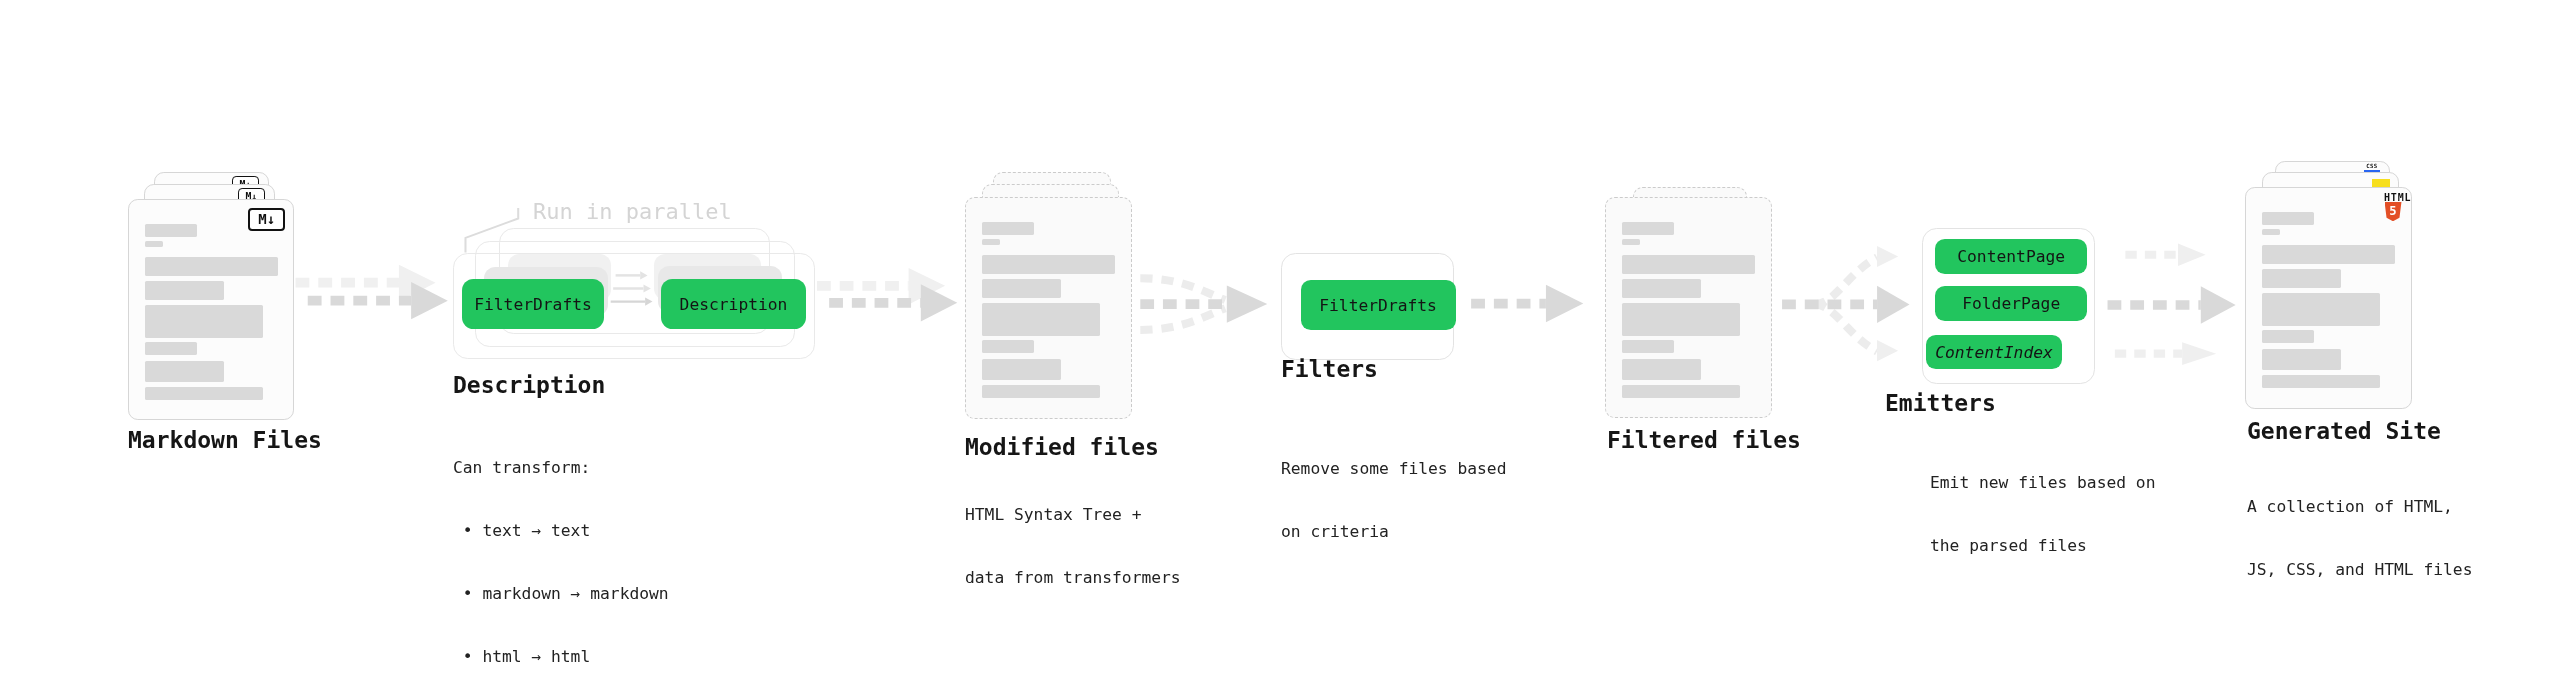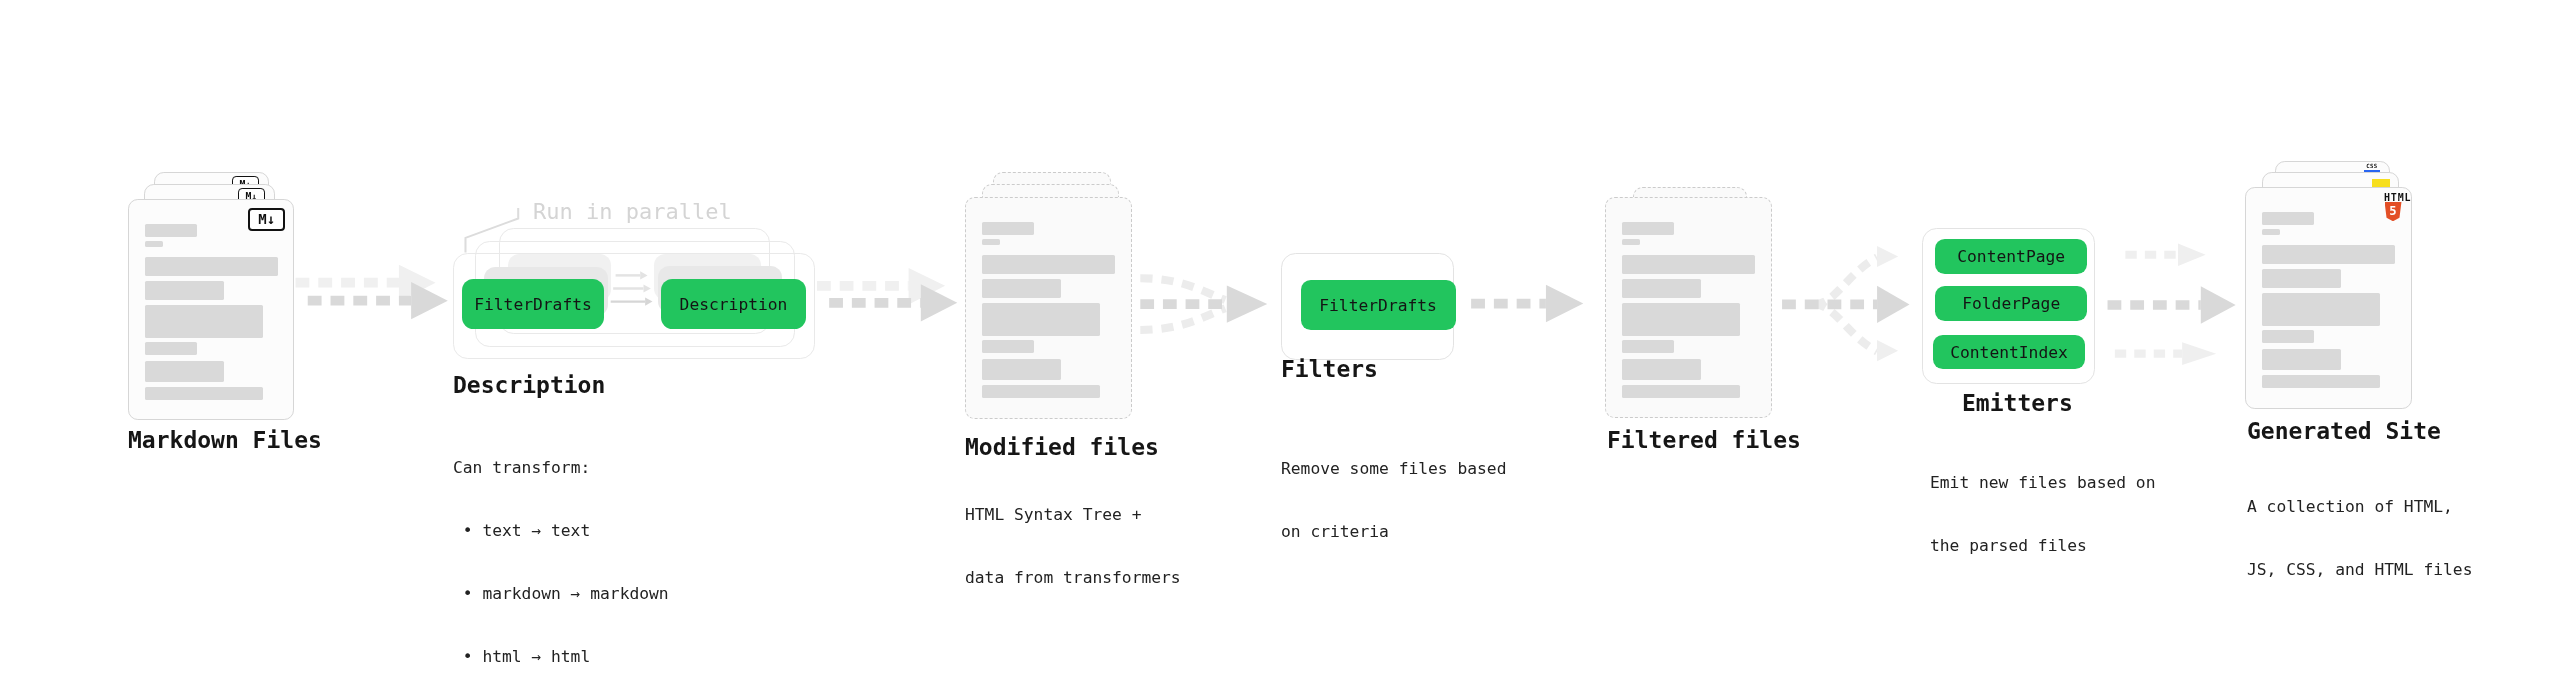--- a/index.html
+++ b/index.html
@@ -190,23 +190,23 @@
     <path d="M 45 83 C 70 83, 85 121, 122 141" fill="none" stroke="#ececec" stroke-width="10" stroke-dasharray="14 10"></path>
     <polygon points="122,127 148,140 122,153" fill="#efefef"></polygon>
     <line x1="5" y1="83" x2="122" y2="83" stroke="#d9d9d9" stroke-width="12" stroke-dasharray="17 11"></line>
     <polygon points="122,60 162,83 122,106" fill="#d9d9d9"></polygon>
   </svg>
 
   <div>
     <div class="node-box" style="left:1922px;top:228px;width:173px;height:156px;">
       <div class="pill" style="left:12.2px;top:9.8px;width:152px;height:35px;">ContentPage</div>
       <div class="pill" style="left:12.2px;top:57px;width:152px;height:35px;">FolderPage</div>
-      <div class="pill" style="left:10px;top:106px;width:152px;height:34px;">ContentIndex</div>
-    </div>
-    <div class="title" style="left:1962px;top:392px;">Emitters</div>
+      <div class="pill" style="left:3px;top:106px;width:136px;height:34px;font-style:italic;">ContentIndex</div>
+    </div>
+    <div class="title" style="left:1885px;top:392px;">Emitters</div>
     <div class="desc" style="left:1922px;top:430px;margin-left:8px;">
       <div>Emit new files based on</div>
       <div>the parsed files</div>
     </div>
   </div>
 
   <svg style="left:2097px;top:236px;" width="150" height="138" viewBox="0 0 185 170">
     <line x1="35" y1="23" x2="100" y2="23" stroke="#efefef" stroke-width="10" stroke-dasharray="14 10"></line>
     <polygon points="100,9 134,23 100,37" fill="#efefef"></polygon>
     <line x1="13" y1="85" x2="128" y2="85" stroke="#d9d9d9" stroke-width="12" stroke-dasharray="17 11"></line>

